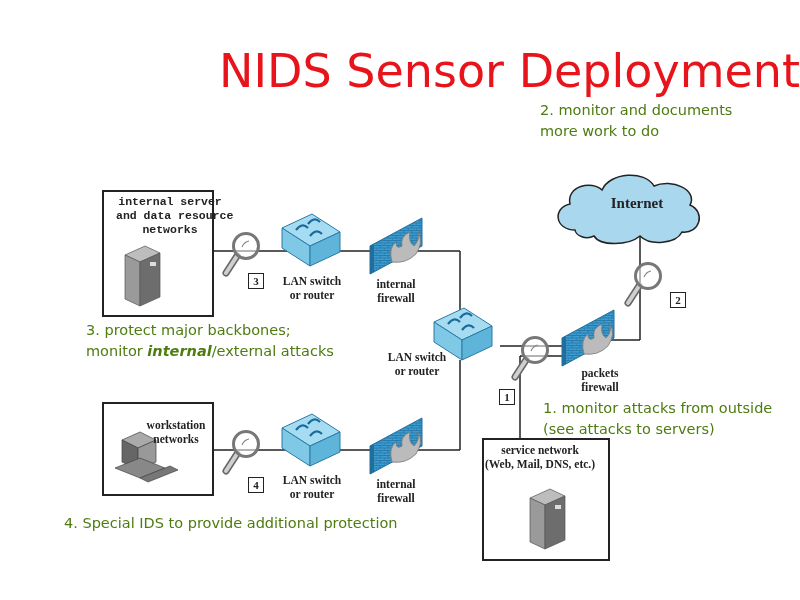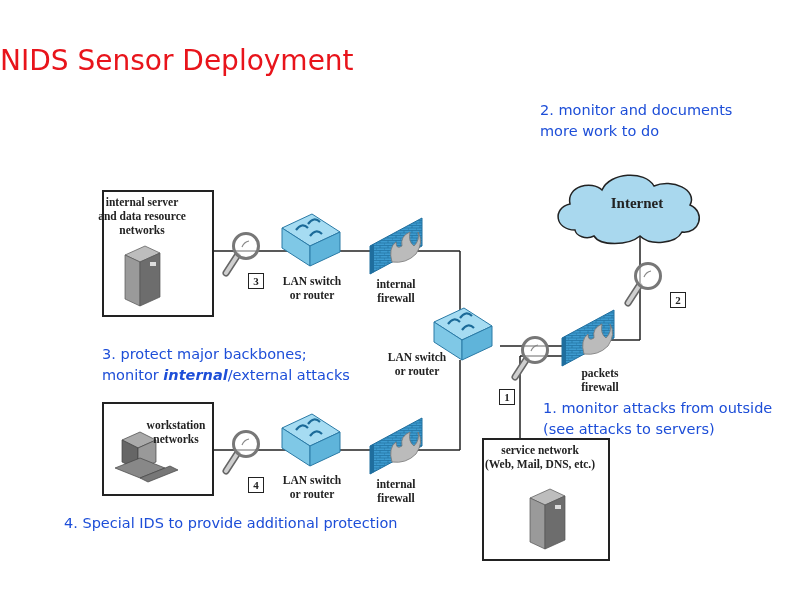--- a/index.html
+++ b/index.html
@@ -1,18 +1,18 @@
 <!DOCTYPE html>
 <html><head>
 <meta charset="utf-8">
 <style>
   html, body { margin:0; padding:0; background:#ffffff; }
   body { width:800px; height:600px; position:relative; overflow:hidden; font-family:"DejaVu Sans", sans-serif; }
-  #title { position:absolute; left:0; width:800px; top:44px; text-align:left; color:#e8141b; font-family:"DejaVu Sans", sans-serif; font-size:28px; letter-spacing:0px; }
-  .note { position:absolute; color:#1d4ed8; font-family:"DejaVu Sans", sans-serif; font-size:14.5px; line-height:21px; white-space:nowrap; }
+  #title { position:absolute; left:0; width:800px; top:44px; text-align:right; color:#e8141b; font-family:"DejaVu Sans", sans-serif; font-size:46px; letter-spacing:0px; }
+  .note { position:absolute; color:#4d7c0f; font-family:"DejaVu Sans", sans-serif; font-size:14.5px; line-height:21px; white-space:nowrap; }
   .note b { font-style:italic; font-weight:bold; }
   .lbl { position:absolute; font-family:"Liberation Serif", serif; font-weight:bold; font-size:11.5px; line-height:14px; color:#222; text-align:center; white-space:nowrap; }
   .box { position:absolute; border:2px solid #222; background:#fff; box-sizing:border-box; }
   .num { position:absolute; width:14px; height:14px; border:1px solid #222; background:#fff; font-family:"Liberation Serif", serif; font-weight:bold; font-size:11px; line-height:14px; text-align:center; color:#222; }
   svg#net { position:absolute; left:0; top:0; }
 </style>
 </head>
 <body>
 
 <div id="title">NIDS Sensor Deployment</div>
@@ -142,21 +142,21 @@
   </g>
   <g>
     <polygon points="122,440 140,432 156,440 138,448" fill="#aaa" stroke="#444" stroke-width="0.7"></polygon>
     <polygon points="122,440 138,448 138,470 122,462" fill="#666" stroke="#444" stroke-width="0.7"></polygon>
     <polygon points="138,448 156,440 156,462 138,470" fill="#999" stroke="#444" stroke-width="0.7"></polygon>
     <polygon points="115,468 140,458 165,468 140,478" fill="#888" stroke="#444" stroke-width="0.7"></polygon>
     <polygon points="140,478 170,466 178,470 148,482" fill="#777" stroke="#444" stroke-width="0.7"></polygon>
   </g>
 </svg>
 
-<div class="lbl" style="left:88px;top:195px;width:108px;">
+<div class="lbl" style="left:116px;top:195px;width:108px;font-family:Liberation Mono, monospace;">
   <div>internal server</div>
   <div>and data resource</div>
   <div>networks</div>
 </div>
 <div class="lbl" style="left:140px;top:406px;width:72px;margin-top:12px;">
   <div>workstation</div>
   <div>networks</div>
 </div>
 <div class="lbl" style="left:484px;top:443px;width:112px;">
   <div>service network</div>
@@ -191,21 +191,21 @@
 
 <div class="num" style="left:248px;top:273px;">3</div>
 <div class="num" style="left:248px;top:477px;">4</div>
 <div class="num" style="left:499px;top:389px;">1</div>
 <div class="num" style="left:670px;top:292px;">2</div>
 
 <div class="note" style="left:540px;top:100px;">
   <div>2. monitor and documents</div>
   <div>more work to do</div>
 </div>
-<div class="note" style="left:86px;top:344px;margin-left:16px;">
+<div class="note" style="left:86px;top:320px;">
   <div>3. protect major backbones;</div>
   <div><span>monitor </span><b>internal</b><span>/external attacks</span></div>
 </div>
 <div class="note" style="left:543px;top:398px;">
   <div>1. monitor attacks from outside</div>
   <div>(see attacks to servers)</div>
 </div>
 <div class="note" style="left:64px;top:513px;">
   <div>4. Special IDS to provide additional protection</div>
 </div>

